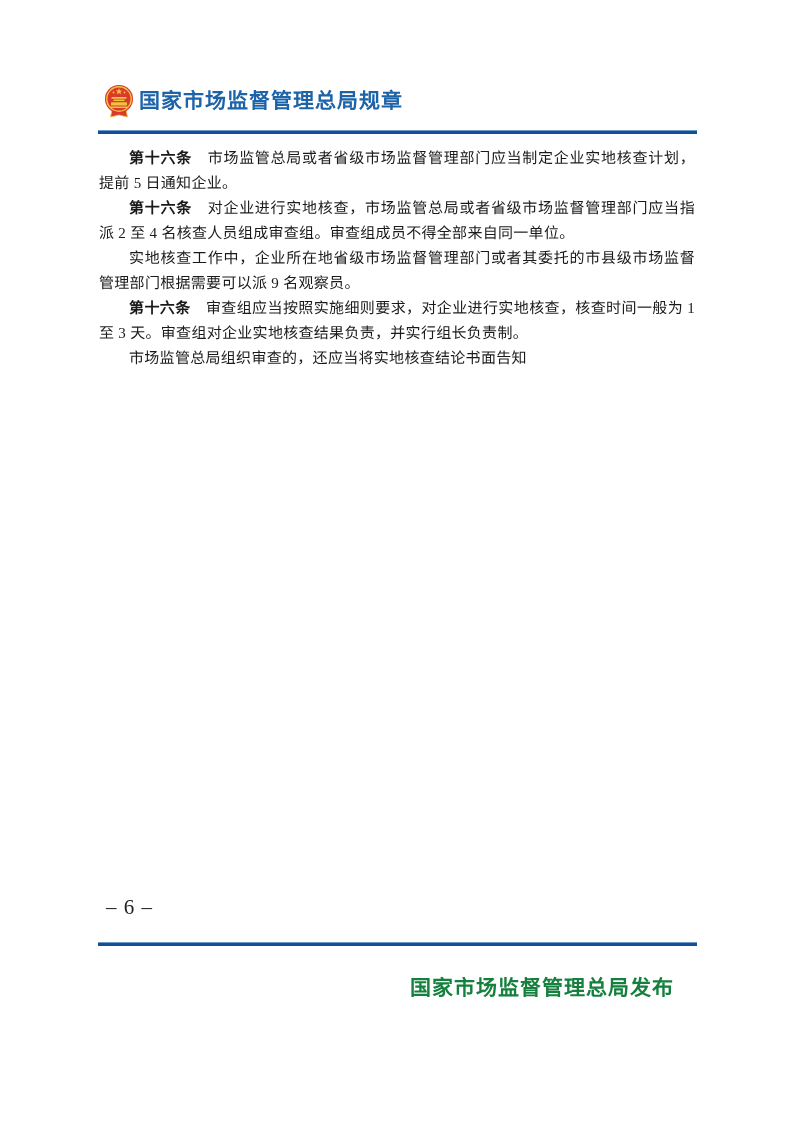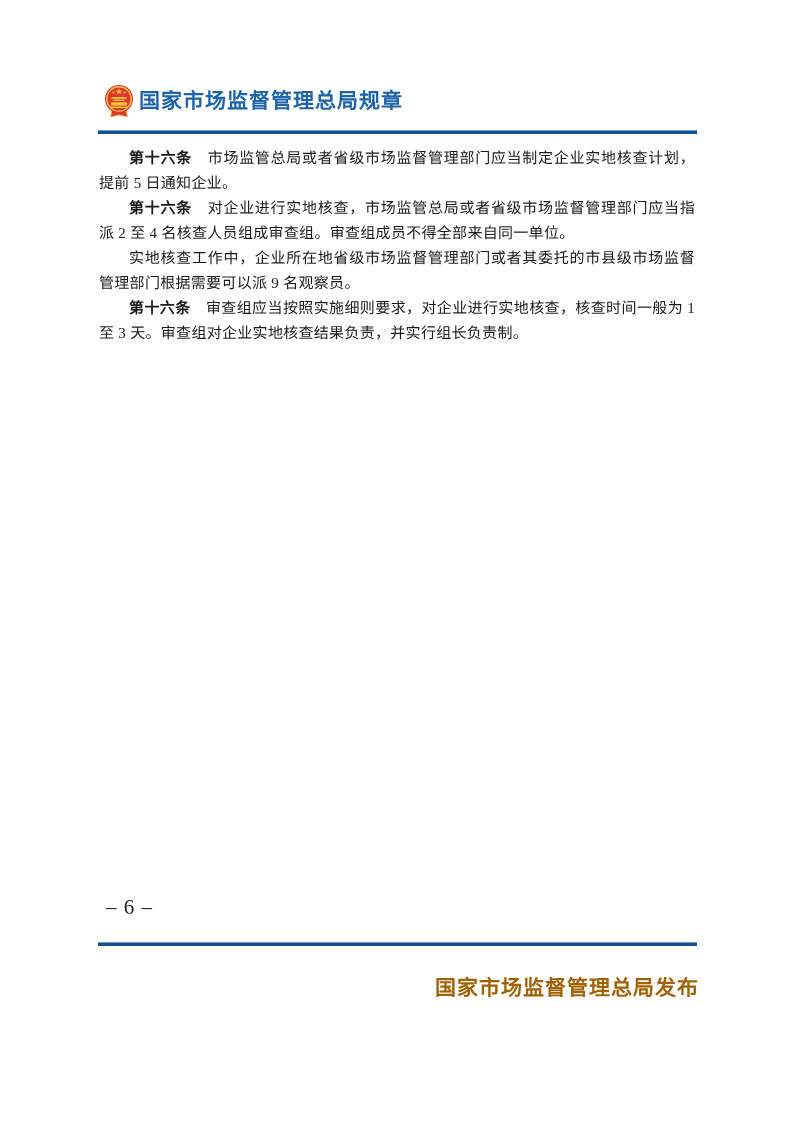--- a/index.html
+++ b/index.html
@@ -33,25 +33,25 @@
     text-align:justify;letter-spacing:0.3px;
   }
   .doc-body p{margin:0;text-indent:2em;}
   .doc-body b{font-weight:bold;}
   .page-number{
     position:absolute;left:106px;top:893px;
     font-size:21px;line-height:28px;color:#222222;
     letter-spacing:1px;white-space:pre;
   }
   .doc-footer{
-    position:absolute;left:113px;top:971px;width:586px;
+    position:absolute;left:88px;top:971px;width:586px;
     text-align:right;
     font-family:"Liberation Sans","DejaVu Sans",sans-serif;
     font-weight:bold;font-size:21px;letter-spacing:1px;
-    color:#a16207;
+    color:#15803d;
   }
 </style>
 </head>
 <body>
 
 <div class="doc-header">
   <svg class="emblem" viewBox="0 0 30 37" xmlns="http://www.w3.org/2000/svg" aria-hidden="true">
 
     <path d="M8 26 L22 26 L23.5 33 L15 31 L6.5 33 Z" fill="#d93a2b" stroke="#f2c33e" stroke-width="0.8"></path>
 
@@ -70,19 +70,20 @@
   <span class="title">国家市场监督管理总局规章</span>
 </div>
 
 <div class="rule rule-top"></div>
 
 <div class="doc-body">
     <p><b>第十六条</b><span>　市场监管总局或者省级市场监督管理部门应当制定企业实地核查计划，提前 5 日通知企业。</span></p>
     <p><b>第十六条</b><span>　对企业进行实地核查，市场监管总局或者省级市场监督管理部门应当指派 2 至 4 名核查人员组成审查组。审查组成员不得全部来自同一单位。</span></p>
     <p><span>实地核查工作中，企业所在地省级市场监督管理部门或者其委托的市县级市场监督管理部门根据需要可以派 9 名观察员。</span></p>
     <p><b>第十六条</b><span>　审查组应当按照实施细则要求，对企业进行实地核查，核查时间一般为 1 至 3 天。审查组对企业实地核查结果负责，并实行组长负责制。</span></p>
+    <p><span>市场监管总局组织审查的，还应当将实地核查结论书面告知</span></p>
   </div>
 
 <div class="page-number">– 6 –</div>
 
 <div class="rule rule-bottom"></div>
 
 <div class="doc-footer">国家市场监督管理总局发布</div>
 
 </body></html>

